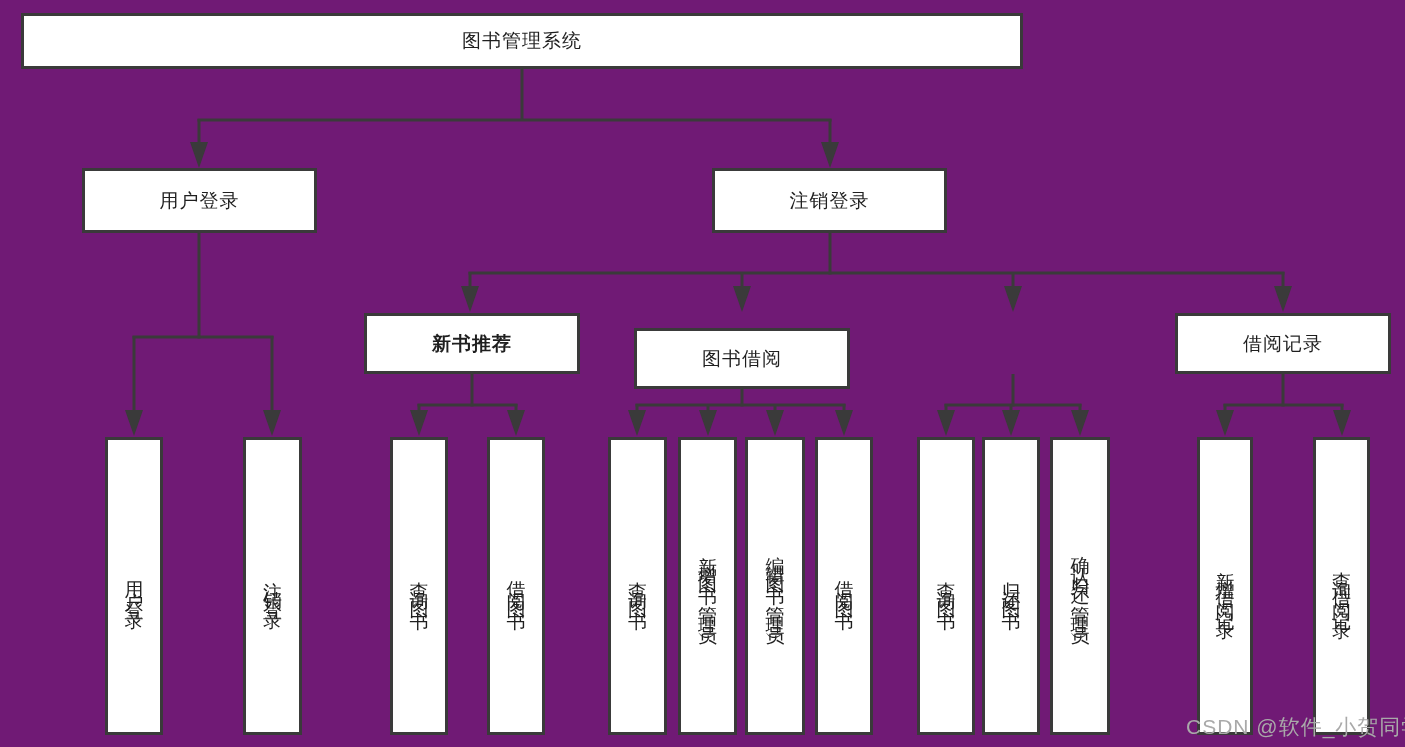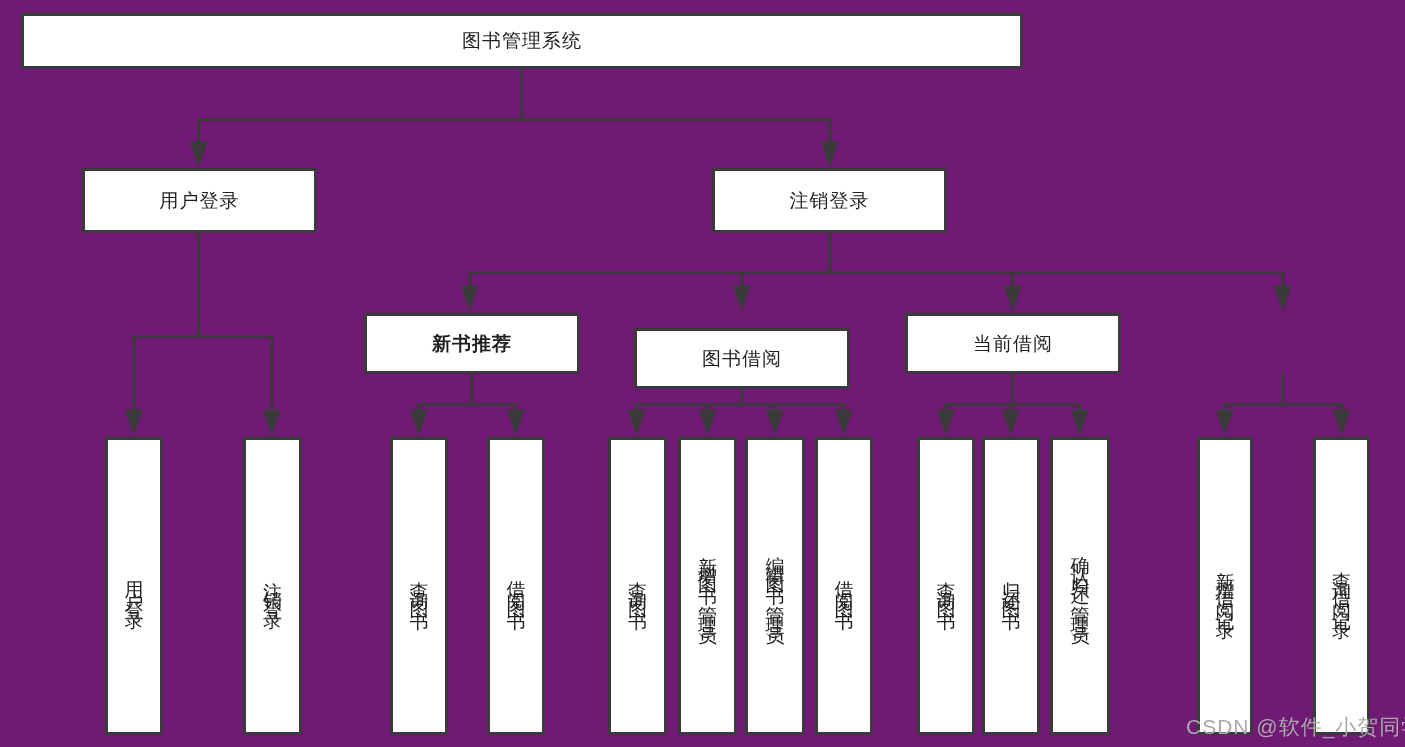--- a/index.html
+++ b/index.html
@@ -133,22 +133,22 @@
   <div class="node" style="left:712px; top:168px; width:235px; height:65px;">
     <span class="hlabel">注销登录</span>
   </div>
 
   <div class="node" style="left:364px; top:313px; width:216px; height:61px;font-weight:bold;">
     <span class="hlabel">新书推荐</span>
   </div>
   <div class="node" style="left:634px; top:328px; width:216px; height:61px;">
     <span class="hlabel">图书借阅</span>
   </div>
-  <div class="node" style="left:905px; top:313px; width:216px; height:61px;">
-    <span class="hlabel">当前借阅</span>
+  <div class="node" style="left:1175px; top:313px; width:216px; height:61px;">
+    <span class="hlabel">借阅记录</span>
   </div>
 
   <div class="node vnode" style="left:105px; width:58px;">
     <span class="vlabel">用户登录</span>
   </div>
   <div class="node vnode" style="left:243px; width:59px;">
     <span class="vlabel">注销登录</span>
   </div>
 
   <div class="node vnode" style="left:390px; width:58px;">

